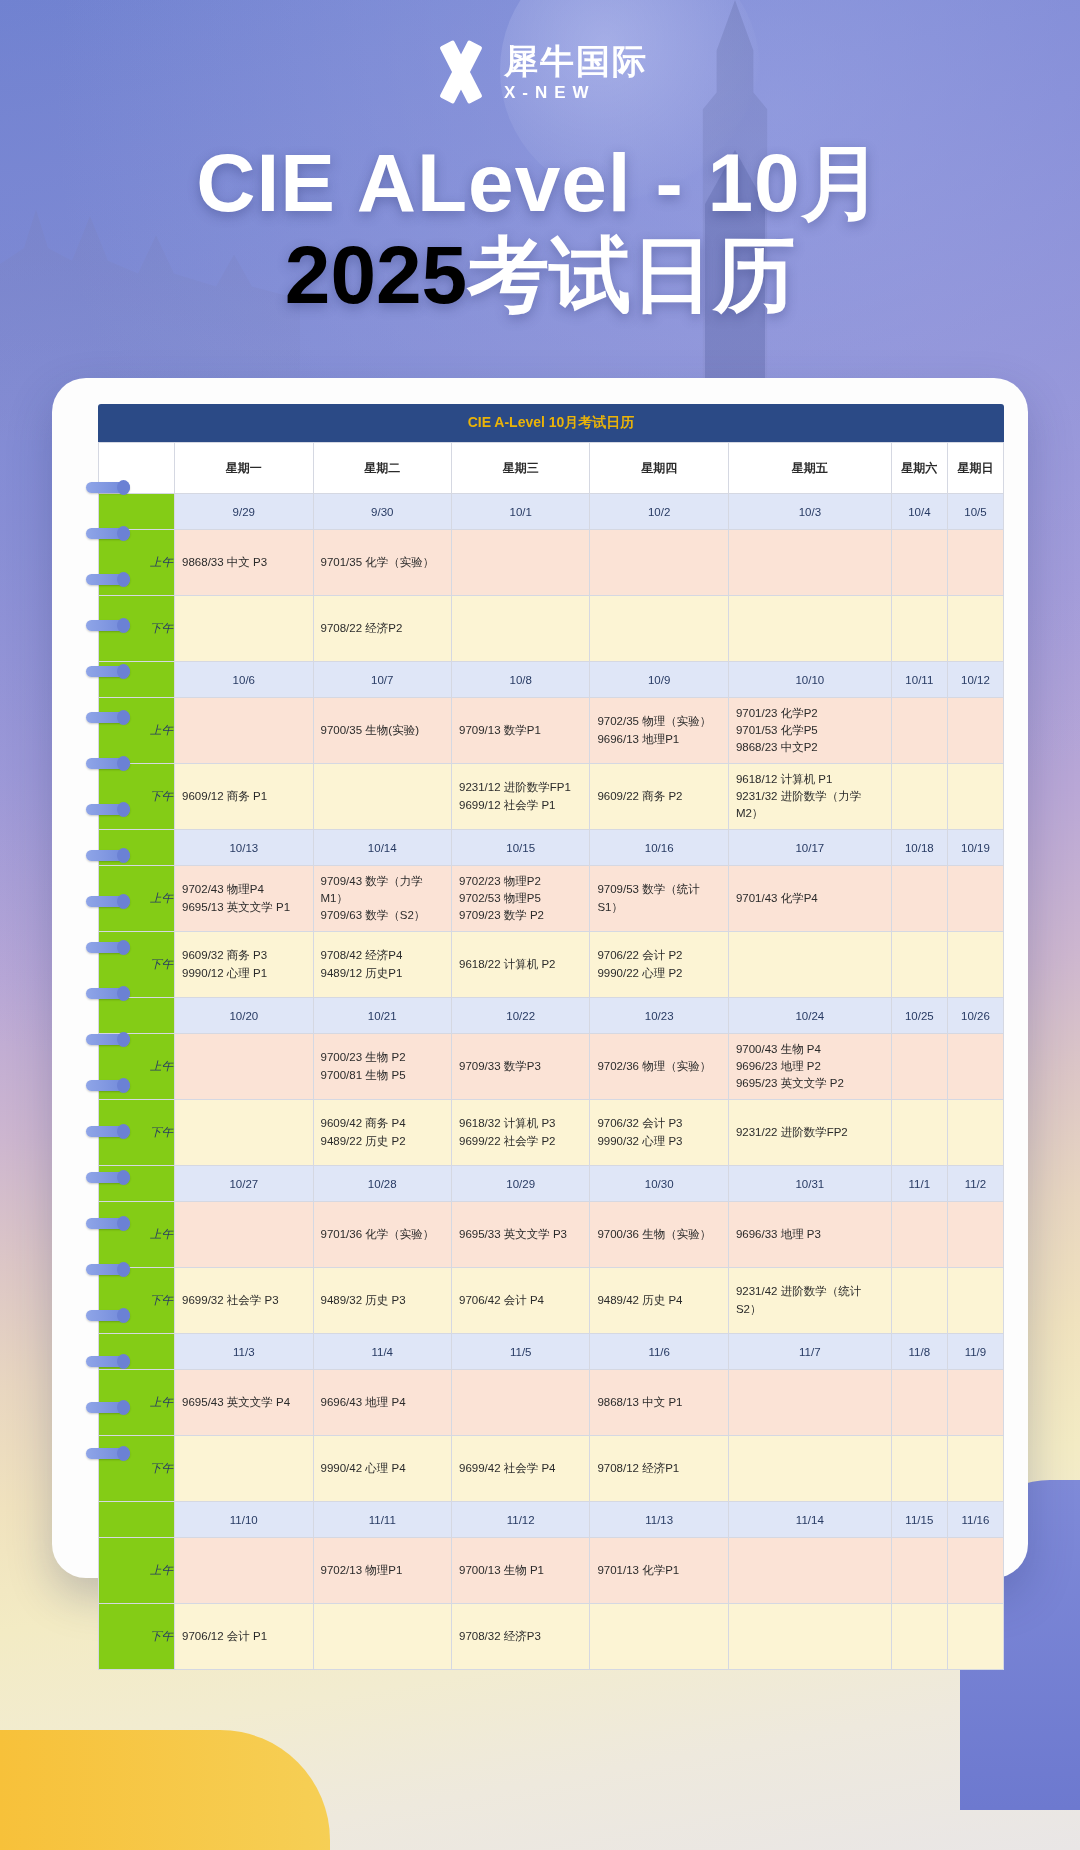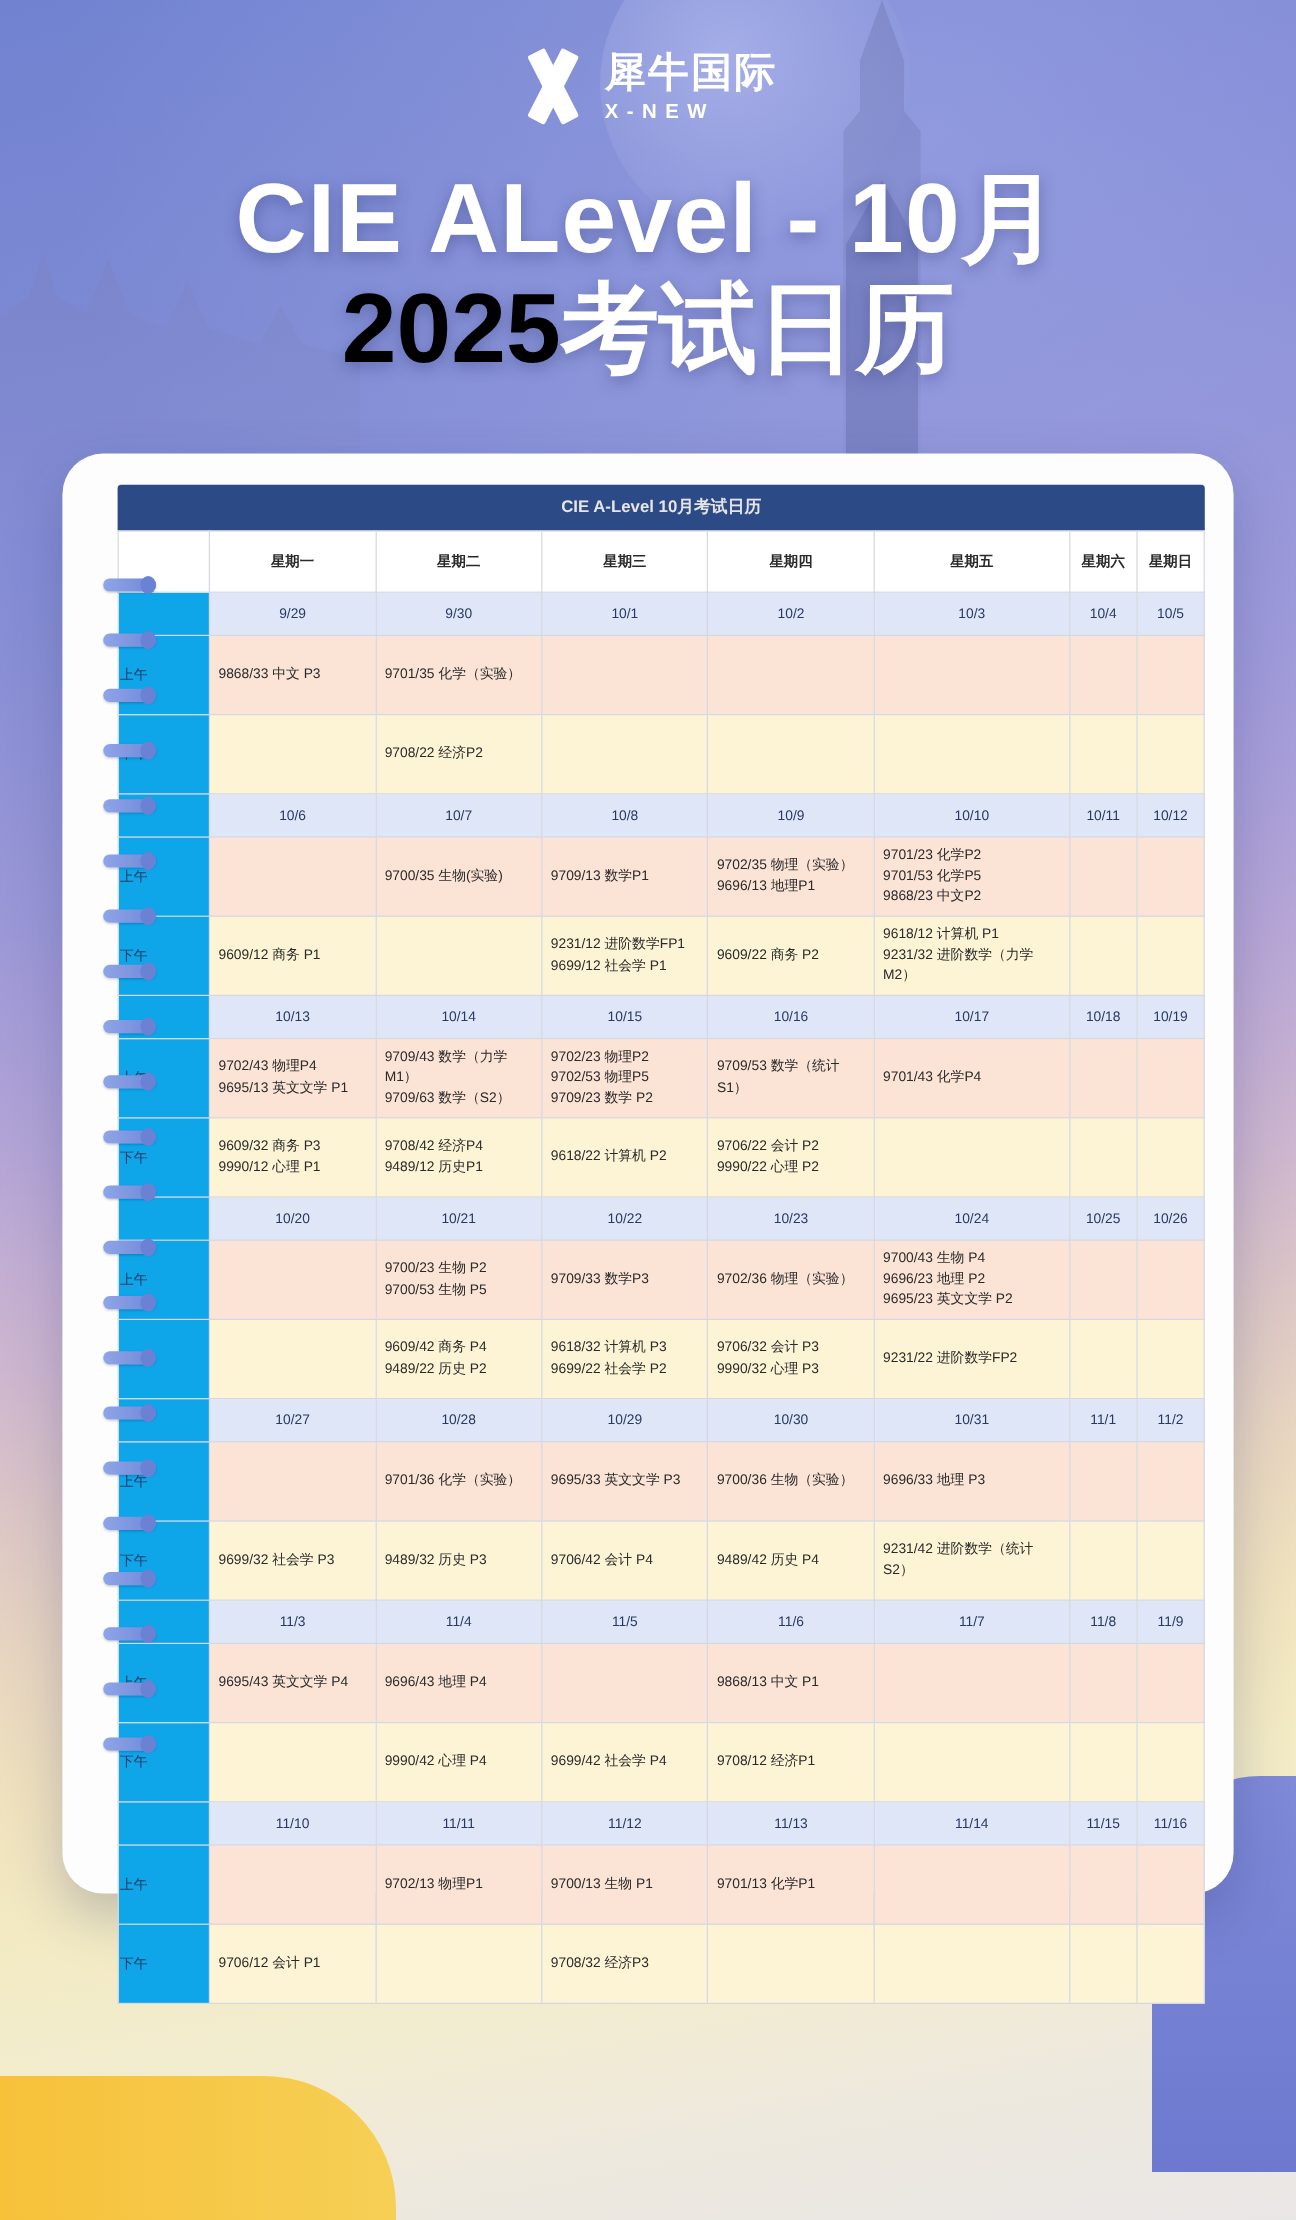--- a/index.html
+++ b/index.html
@@ -104,37 +104,37 @@
   }
   .ring::after {
     content: ""; position: absolute; right: 0; top: -2px; width: 13px; height: 15px; border-radius: 50%;
     background: #6b81d4;
   }
 
   
   .tbl-wrap { width: 100%; }
   table { border-collapse: collapse; width: 100%; table-layout: fixed; }
   .tbl-title {
-    background: #2b4a86; color: #e5e5e5; font-size: 14px; font-weight: bold;
+    background: #2b4a86; color: #eab308; font-size: 14px; font-weight: bold;
     text-align: center; padding: 10px 0; border-radius: 3px 3px 0 0;
   }
   th, td {
     border: 1px solid #d5d8e2;
     font-size: 11.5px;
     color: #2a2a2a;
     vertical-align: middle;
   }
   th.dow {
     background: #ffffff; font-weight: bold; text-align: center; height: 51px; font-size: 12px;
   }
   td.datecell {
     background: #dfe6f7; text-align: center; height: 36px; font-size: 11.5px; color: #273a63;
   }
   td.label {
-    background: #0ea5e9; text-align: left; width: 36px; font-size: 11.5px; color: #273a63;
+    background: #84cc16; text-align: right; width: 36px; font-size: 11.5px; color: #273a63; font-style: italic;
   }
   td.am { background: #fbe3d6; height: 66px; padding: 6px 7px; line-height: 1.5; }
   td.pm { background: #fcf4d4; height: 66px; padding: 6px 7px; line-height: 1.5; }
   td.corner { background: #ffffff; border: 1px solid #d5d8e2; }
   col.c0 { width: 36px; }
   col.c1, col.c2, col.c3, col.c4 { width: 15.3%; }
   col.c5 { width: 18%; }
   col.c6, col.c7 { width: 6.2%; }
   .cellline { white-space: nowrap; overflow: hidden; text-overflow: ellipsis; }
   .wrapline { white-space: normal; }
@@ -366,21 +366,21 @@
             <td class="datecell">10/23</td>
             <td class="datecell">10/24</td>
             <td class="datecell">10/25</td>
             <td class="datecell">10/26</td>
           </tr>
           <tr>
             <td class="label">上午</td>
             <td class="am"></td>
             <td class="am">
               <div class="cellline wrapline">9700/23 生物 P2</div>
-              <div class="cellline wrapline">9700/53 生物 P5</div>
+              <div class="cellline wrapline">9700/81 生物 P5</div>
             </td>
             <td class="am">
               <div class="cellline wrapline">9709/33 数学P3</div>
             </td>
             <td class="am">
               <div class="cellline wrapline">9702/36 物理（实验）</div>
             </td>
             <td class="am">
               <div class="cellline wrapline">9700/43 生物 P4</div>
               <div class="cellline wrapline">9696/23 地理 P2</div>

